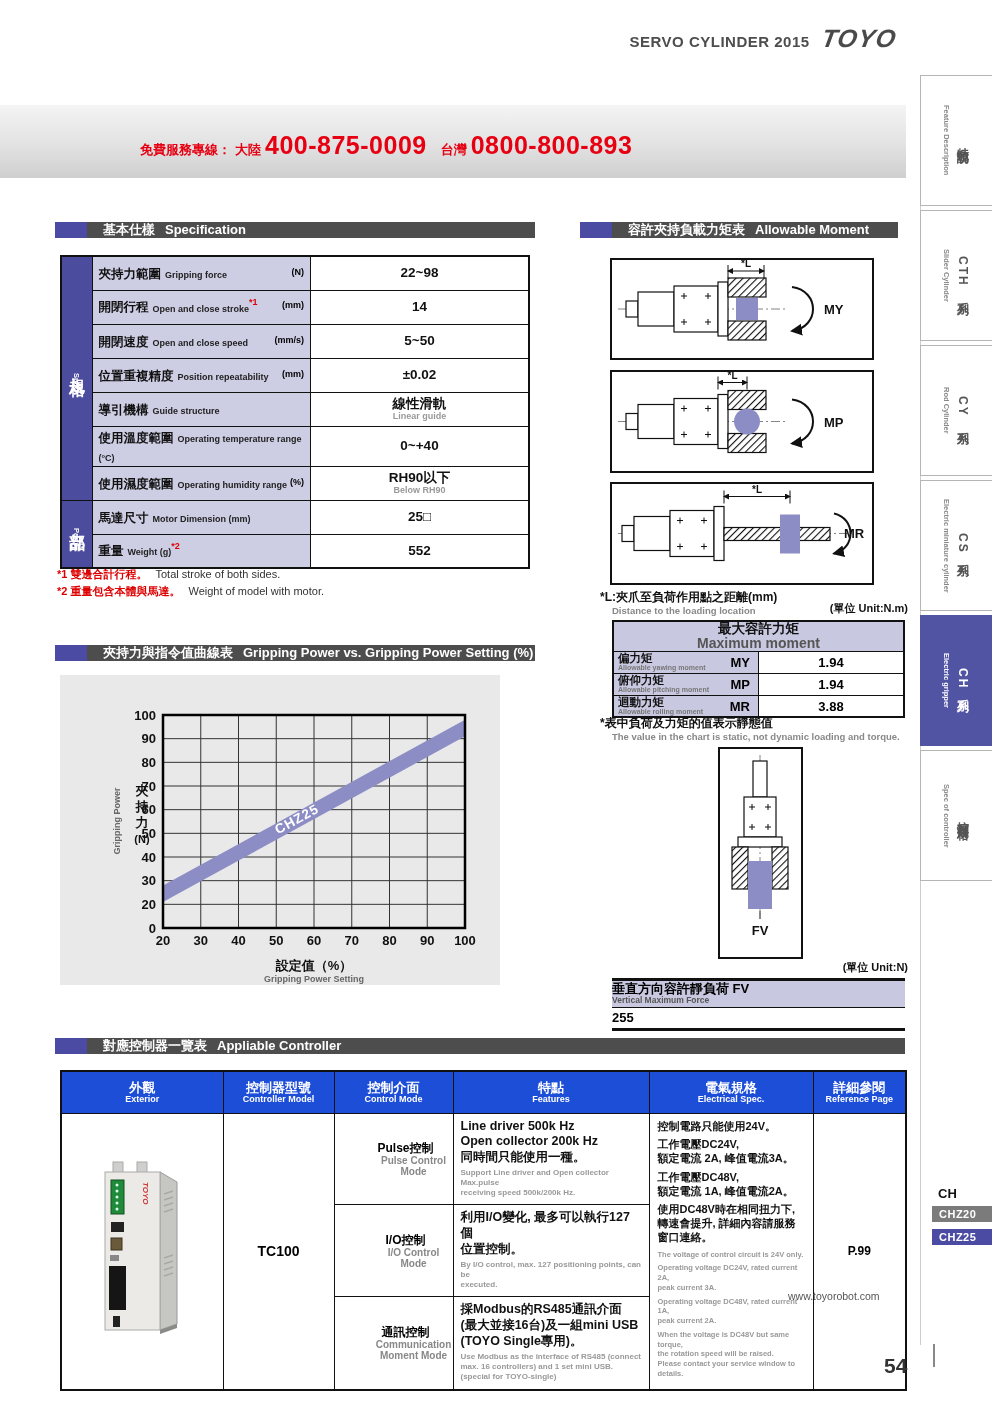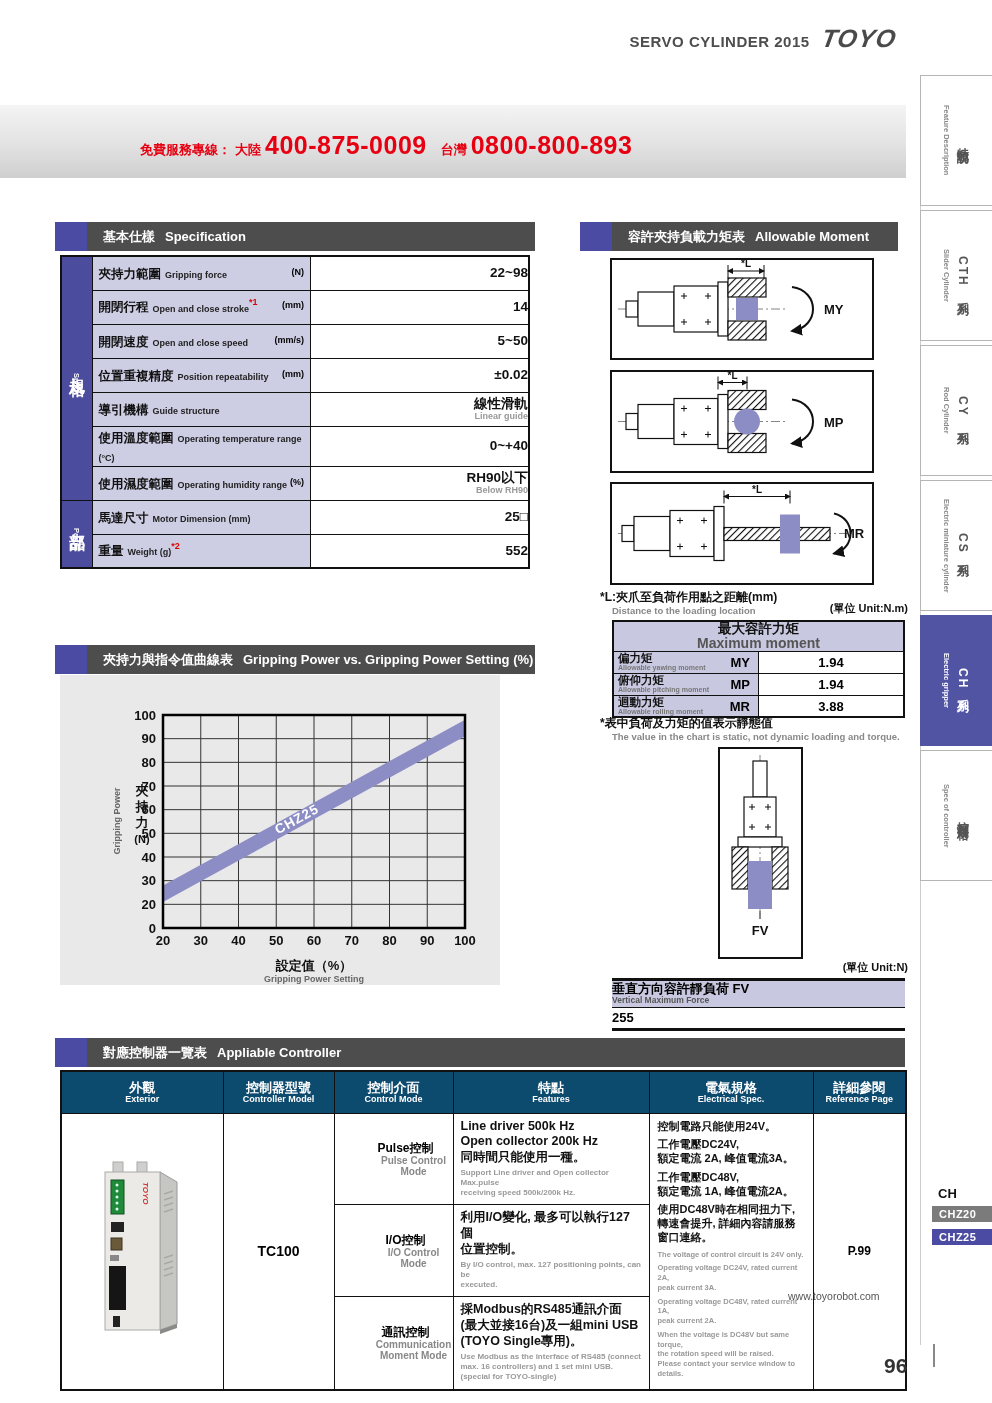--- a/index.html
+++ b/index.html
@@ -9,38 +9,38 @@
 .hdr{position:absolute;top:24px;right:96px;display:flex;align-items:baseline;gap:12px;}
 .hdr .ht{font-size:15px;font-weight:bold;color:#4d4d4d;letter-spacing:.5px;}
 .hdr .logo{font-size:25px;font-weight:bold;font-style:italic;color:#4a4a4a;transform:skewX(-10deg);letter-spacing:1px;}
 
 .banner{position:absolute;top:105px;left:0;width:906px;height:73px;background:linear-gradient(180deg,#f4f4f4 0%,#e2e2e2 55%,#cfcfcf 100%);}
 .banner .row{position:absolute;left:140px;top:26px;display:flex;align-items:baseline;color:#e60012;white-space:nowrap;}
 .banner .sm{font-size:13px;font-weight:bold;margin-right:4px;}
 .banner .num{font-size:25px;font-weight:bold;letter-spacing:.5px;}
 .banner .gap{width:14px;}
 
-.secbar{position:absolute;height:29px;background:#4d4d4d;color:#fff;display:flex;align-items:center;}
+.secbar{position:absolute;height:16px;background:#4d4d4d;color:#fff;display:flex;align-items:center;}
 .secbar .sq{width:32px;height:100%;background:#4b4ba4;flex:none;margin-right:16px;}
 .secbar .t{font-weight:bold;font-size:13px;white-space:nowrap;}
 .secbar .t .en{margin-left:10px;}
 
 table{border-collapse:collapse;}
 .spec-table{position:absolute;left:60px;top:255px;width:470px;border:2px solid #111;table-layout:fixed;}
 .spec-table td{border:1px solid #111;height:34px;}
 .spec-table .grp{width:31px;background:#4c4c9e;color:#fff;text-align:center;vertical-align:middle;}
 .gwrap{display:flex;flex-direction:column;align-items:center;gap:2px;}
 .gzh{writing-mode:vertical-rl;text-orientation:upright;font-weight:bold;font-size:16px;letter-spacing:3px;}
 .gen{writing-mode:vertical-rl;font-size:7.5px;font-weight:bold;}
 .spec-table .lbl{background:#cdcde4;padding:1px 6px;vertical-align:middle;}
 .lbl .zh{font-weight:bold;font-size:12.5px;color:#111;}
 .lbl .en{font-size:9px;font-weight:bold;color:#222;margin-left:4px;}
 .lbl .note{color:#d00;font-size:9px;font-weight:bold;vertical-align:super;}
 .lbl .unit{float:right;font-size:9px;font-weight:bold;margin-top:3px;}
-.spec-table .val{background:#fff;text-align:right;vertical-align:middle;}
+.spec-table .val{background:#fff;text-align:center;vertical-align:middle;}
 .val .vmain{font-weight:bold;font-size:13.5px;color:#111;line-height:1.15;}
 .val .vsub{font-size:9px;color:#999;font-weight:bold;line-height:1.1;}
 
 .footnotes{position:absolute;left:57px;top:566px;font-size:11px;line-height:1.5;}
 .fn .mark,.fn .zh{color:#d00;font-weight:bold;}
 .fn .en{color:#333;margin-left:8px;}
 
 .chart{position:absolute;left:60px;top:675px;width:440px;height:310px;background:#e9e9e9;}
 .tick{font:bold 13px "Liberation Sans",sans-serif;fill:#111;}
 .bandlbl{font:bold 13.5px "Liberation Sans",sans-serif;fill:#fff;letter-spacing:1px;}
@@ -74,21 +74,21 @@
 .mc{font-weight:bold;font-size:13px;margin-right:4px;}
 .mval{background:#fff;text-align:center;font-weight:bold;font-size:13px;}
 
 .fvt{position:absolute;left:612px;top:978px;width:293px;border-top:3px solid #111;border-bottom:3px solid #111;}
 .fvt .hd{background:#c8c8e0;border-bottom:1px solid #111;padding:1px 0 2px;}
 .fvt .hd .zh{font-weight:bold;font-size:13px;line-height:1.1;}
 .fvt .hd .en{font-size:8.5px;color:#555;font-weight:bold;line-height:1;}
 .fvt .vl{background:#fff;font-weight:bold;font-size:13px;padding:2px 0 3px;}
 
 .ctable{position:absolute;left:60px;top:1070px;width:845px;border:2px solid #111;table-layout:fixed;}
-.ctable th{background:#0c4a6e;color:#fff;border:1px solid #111;height:42px;}
+.ctable th{background:#1d4ed8;color:#fff;border:1px solid #111;height:42px;}
 .czh{font-weight:bold;font-size:13px;line-height:1.2;}
 .cen{font-weight:bold;font-size:9px;line-height:1.1;}
 .ctable td{border:1.5px solid #111;vertical-align:middle;}
 .ctable td.ext{text-align:center;vertical-align:middle;background:#fff;}
 .ctable td.model{text-align:center;font-weight:bold;font-size:14px;}
 .ctable td.mode{text-align:center;}
 .mode .mdzh{font-weight:bold;font-size:12px;line-height:1.2;padding-left:24px;}
 .mode .mden{font-size:10px;color:#888;font-weight:bold;line-height:1.1;margin-left:40px;}
 .ctable td.feat{padding:5px 7px;vertical-align:top;}
 .feat .fm{font-weight:bold;font-size:12.5px;line-height:1.25;white-space:pre-line;color:#111;}
@@ -250,20 +250,24 @@
     </tr>
     <tr>
       <td class="lbl"><span class="zh">重量</span><span class="en">Weight (g)</span><span class="note">*2</span></td>
       <td class="val">
             <div class="vmain">552</div>
           </td>
     </tr>
   </tbody>
     </table>
 
+  <div class="footnotes">
+    <div class="fn"><span class="mark">*1</span> <span class="zh">雙邊合計行程。</span><span class="en">Total stroke of both sides.</span></div>
+    <div class="fn"><span class="mark">*2</span> <span class="zh">重量包含本體與馬達。</span><span class="en">Weight of model with motor.</span></div>
+  </div>
 
   <div class="secbar" style="top:645px;left:55px;width:480px">
     <div class="sq"></div>
     <div class="t"><span>夾持力與指令值曲線表</span><span class="en">Gripping Power vs. Gripping Power Setting (%)</span></div>
   </div>
   <div class="chart">
     <svg id="chart-svg" viewBox="0 0 440 310">
         <line x1="103" y1="253" x2="405" y2="253" stroke="#333" stroke-width="1"></line>
         <text x="96" y="257.5" text-anchor="end" class="tick">0</text>
         <line x1="103" y1="229.33333333333334" x2="405" y2="229.33333333333334" stroke="#333" stroke-width="1"></line>
@@ -616,15 +620,15 @@
 (TOYO Single專用)。</div>
             <div class="fs">Use Modbus as the interface of RS485 (connect
 max. 16 controllers) and 1 set mini USB.
 (special for TOYO-single)</div>
           </td>
     </tr>
   </tbody>
     </table>
 
   <div class="furl">www.toyorobot.com</div>
-  <div class="fpage">96</div>
+  <div class="fpage">54</div>
   <div class="fline"></div>
 </div>
 
 </body></html>

